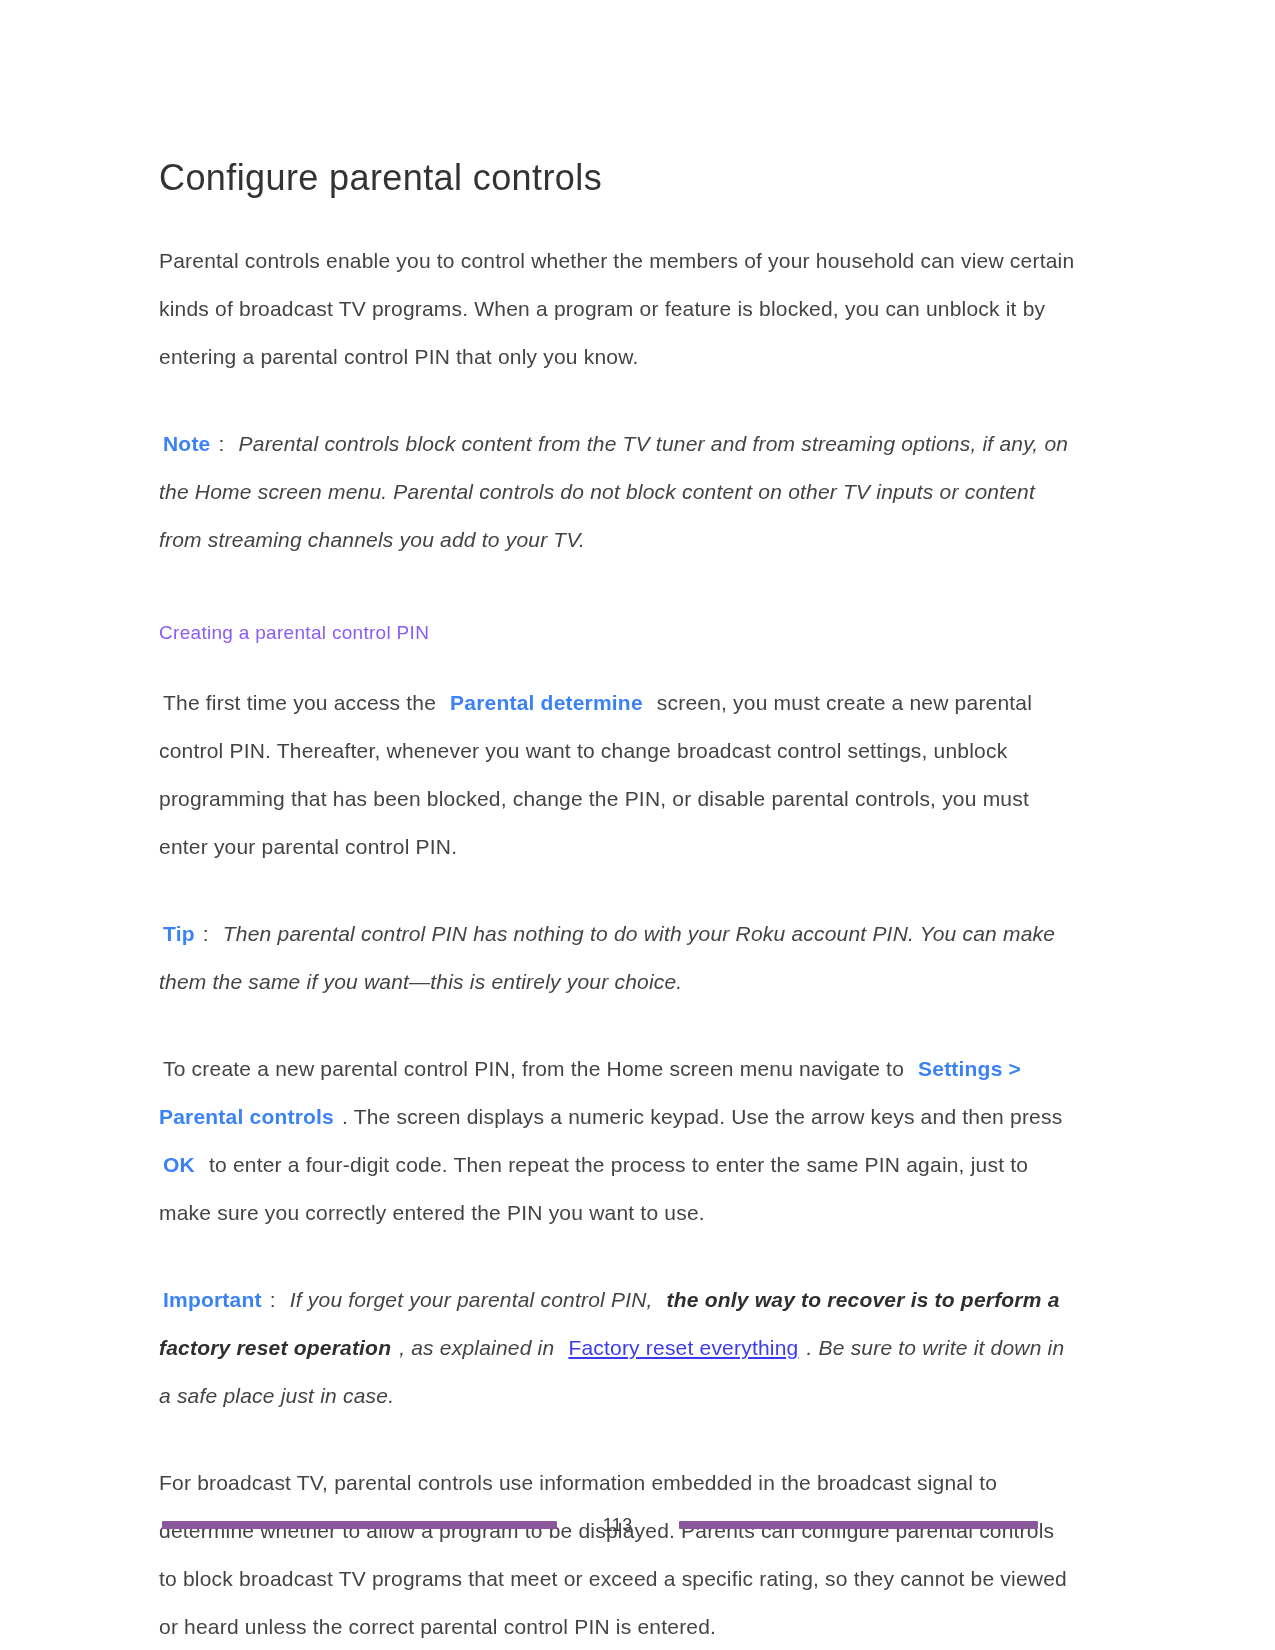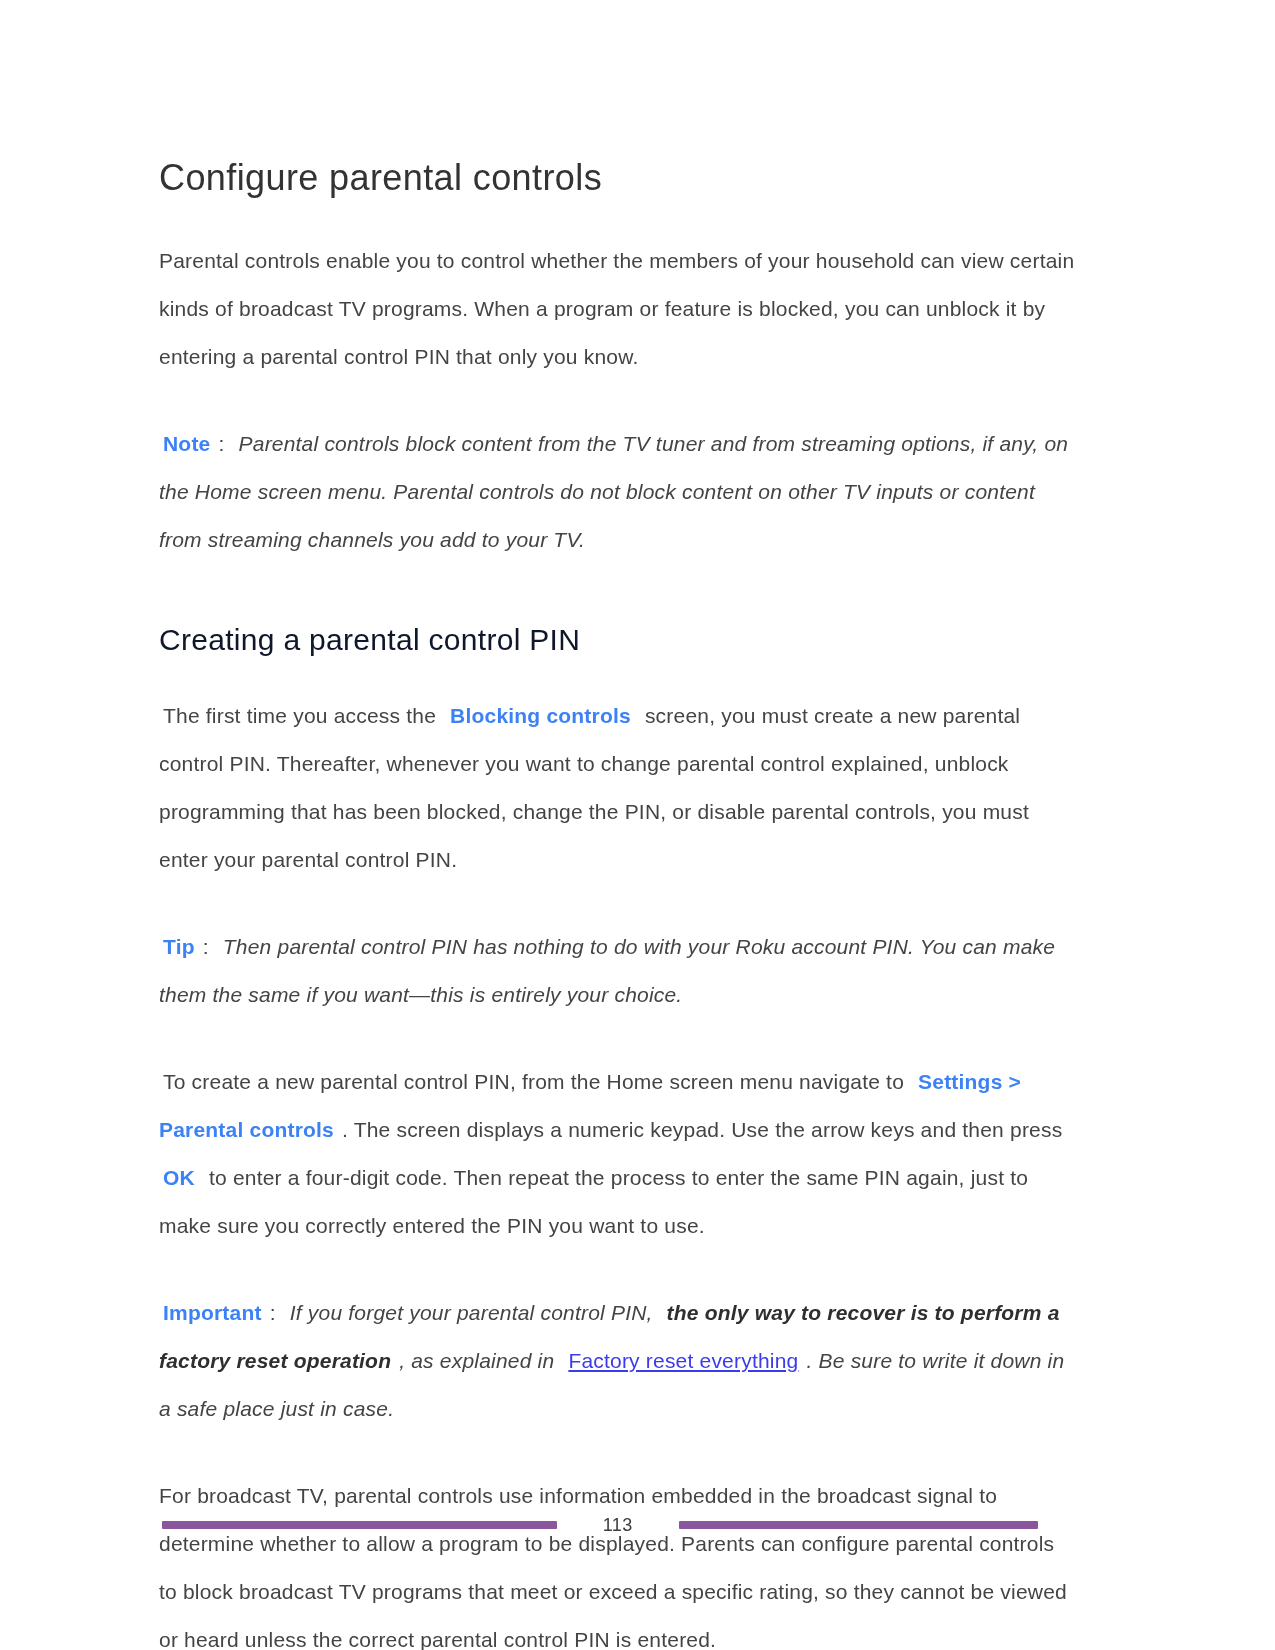--- a/index.html
+++ b/index.html
@@ -24,24 +24,24 @@
   }
   h1.doc-title {
     font-size: 36px;
     font-weight: 300;
     letter-spacing: 0.4px;
     color: #333333;
     line-height: 1.2;
     margin: 0 0 30px 0;
   }
   h2.section-heading {
-    font-size: 30px;
+    font-size: 19px;
     font-weight: 300;
     letter-spacing: 0.3px;
-    color: #0f172a;
+    color: #8b5cf6;
     line-height: 1.2;
     margin: 50px 0 26px 0;
   }
   p.body-para {
     font-size: 21px;
     font-weight: 300;
     line-height: 48px;
     letter-spacing: 0.2px;
     color: #444444;
     margin: 0 0 31px 0;
@@ -85,21 +85,21 @@
   <div class="content">
 
     <h1 class="doc-title">Configure parental controls</h1>
 
     <p class="body-para">Parental controls enable you to control whether the members of your household can view certain kinds of broadcast TV programs. When a program or feature is blocked, you can unblock it by entering a parental control PIN that only you know.</p>
 
     <p class="body-para"><span class="b">Note</span><span>: </span><span class="i">Parental controls block content from the TV tuner and from streaming options, if any, on the Home screen menu. Parental controls do not block content on other TV inputs or content from streaming channels you add to your TV.</span></p>
 
     <h2 class="section-heading">Creating a parental control PIN</h2>
 
-    <p class="body-para"><span>The first time you access the </span><span class="b">Blocking controls</span><span> screen, you must create a new parental control PIN. Thereafter, whenever you want to change parental control explained, unblock programming that has been blocked, change the PIN, or disable parental controls, you must enter your parental control PIN.</span></p>
+    <p class="body-para"><span>The first time you access the </span><span class="b">Parental determine</span><span> screen, you must create a new parental control PIN. Thereafter, whenever you want to change broadcast control settings, unblock programming that has been blocked, change the PIN, or disable parental controls, you must enter your parental control PIN.</span></p>
 
     <p class="body-para"><span class="b">Tip</span><span>: </span><span class="i">Then parental control PIN has nothing to do with your Roku account PIN. You can make them the same if you want—this is entirely your choice.</span></p>
 
     <p class="body-para"><span>To create a new parental control PIN, from the Home screen menu navigate to </span><span class="b">Settings &gt; Parental controls</span><span>. The screen displays a numeric keypad. Use the arrow keys and then press </span><span class="b">OK</span><span> to enter a four-digit code. Then repeat the process to enter the same PIN again, just to make sure you correctly entered the PIN you want to use.</span></p>
 
     <p class="body-para"><span class="b">Important</span><span>: </span><span class="i">If you forget your parental control PIN, </span><span class="bi">the only way to recover is to perform a factory reset operation</span><span class="i">, as explained in </span><a class="doc-link">Factory reset everything</a><span class="i">. Be sure to write it down in a safe place just in case.</span></p>
 
 
     <p class="body-para">For broadcast TV, parental controls use information embedded in the broadcast signal to determine whether to allow a program to be displayed. Parents can configure parental controls to block broadcast TV programs that meet or exceed a specific rating, so they cannot be viewed or heard unless the correct parental control PIN is entered.</p>
 

